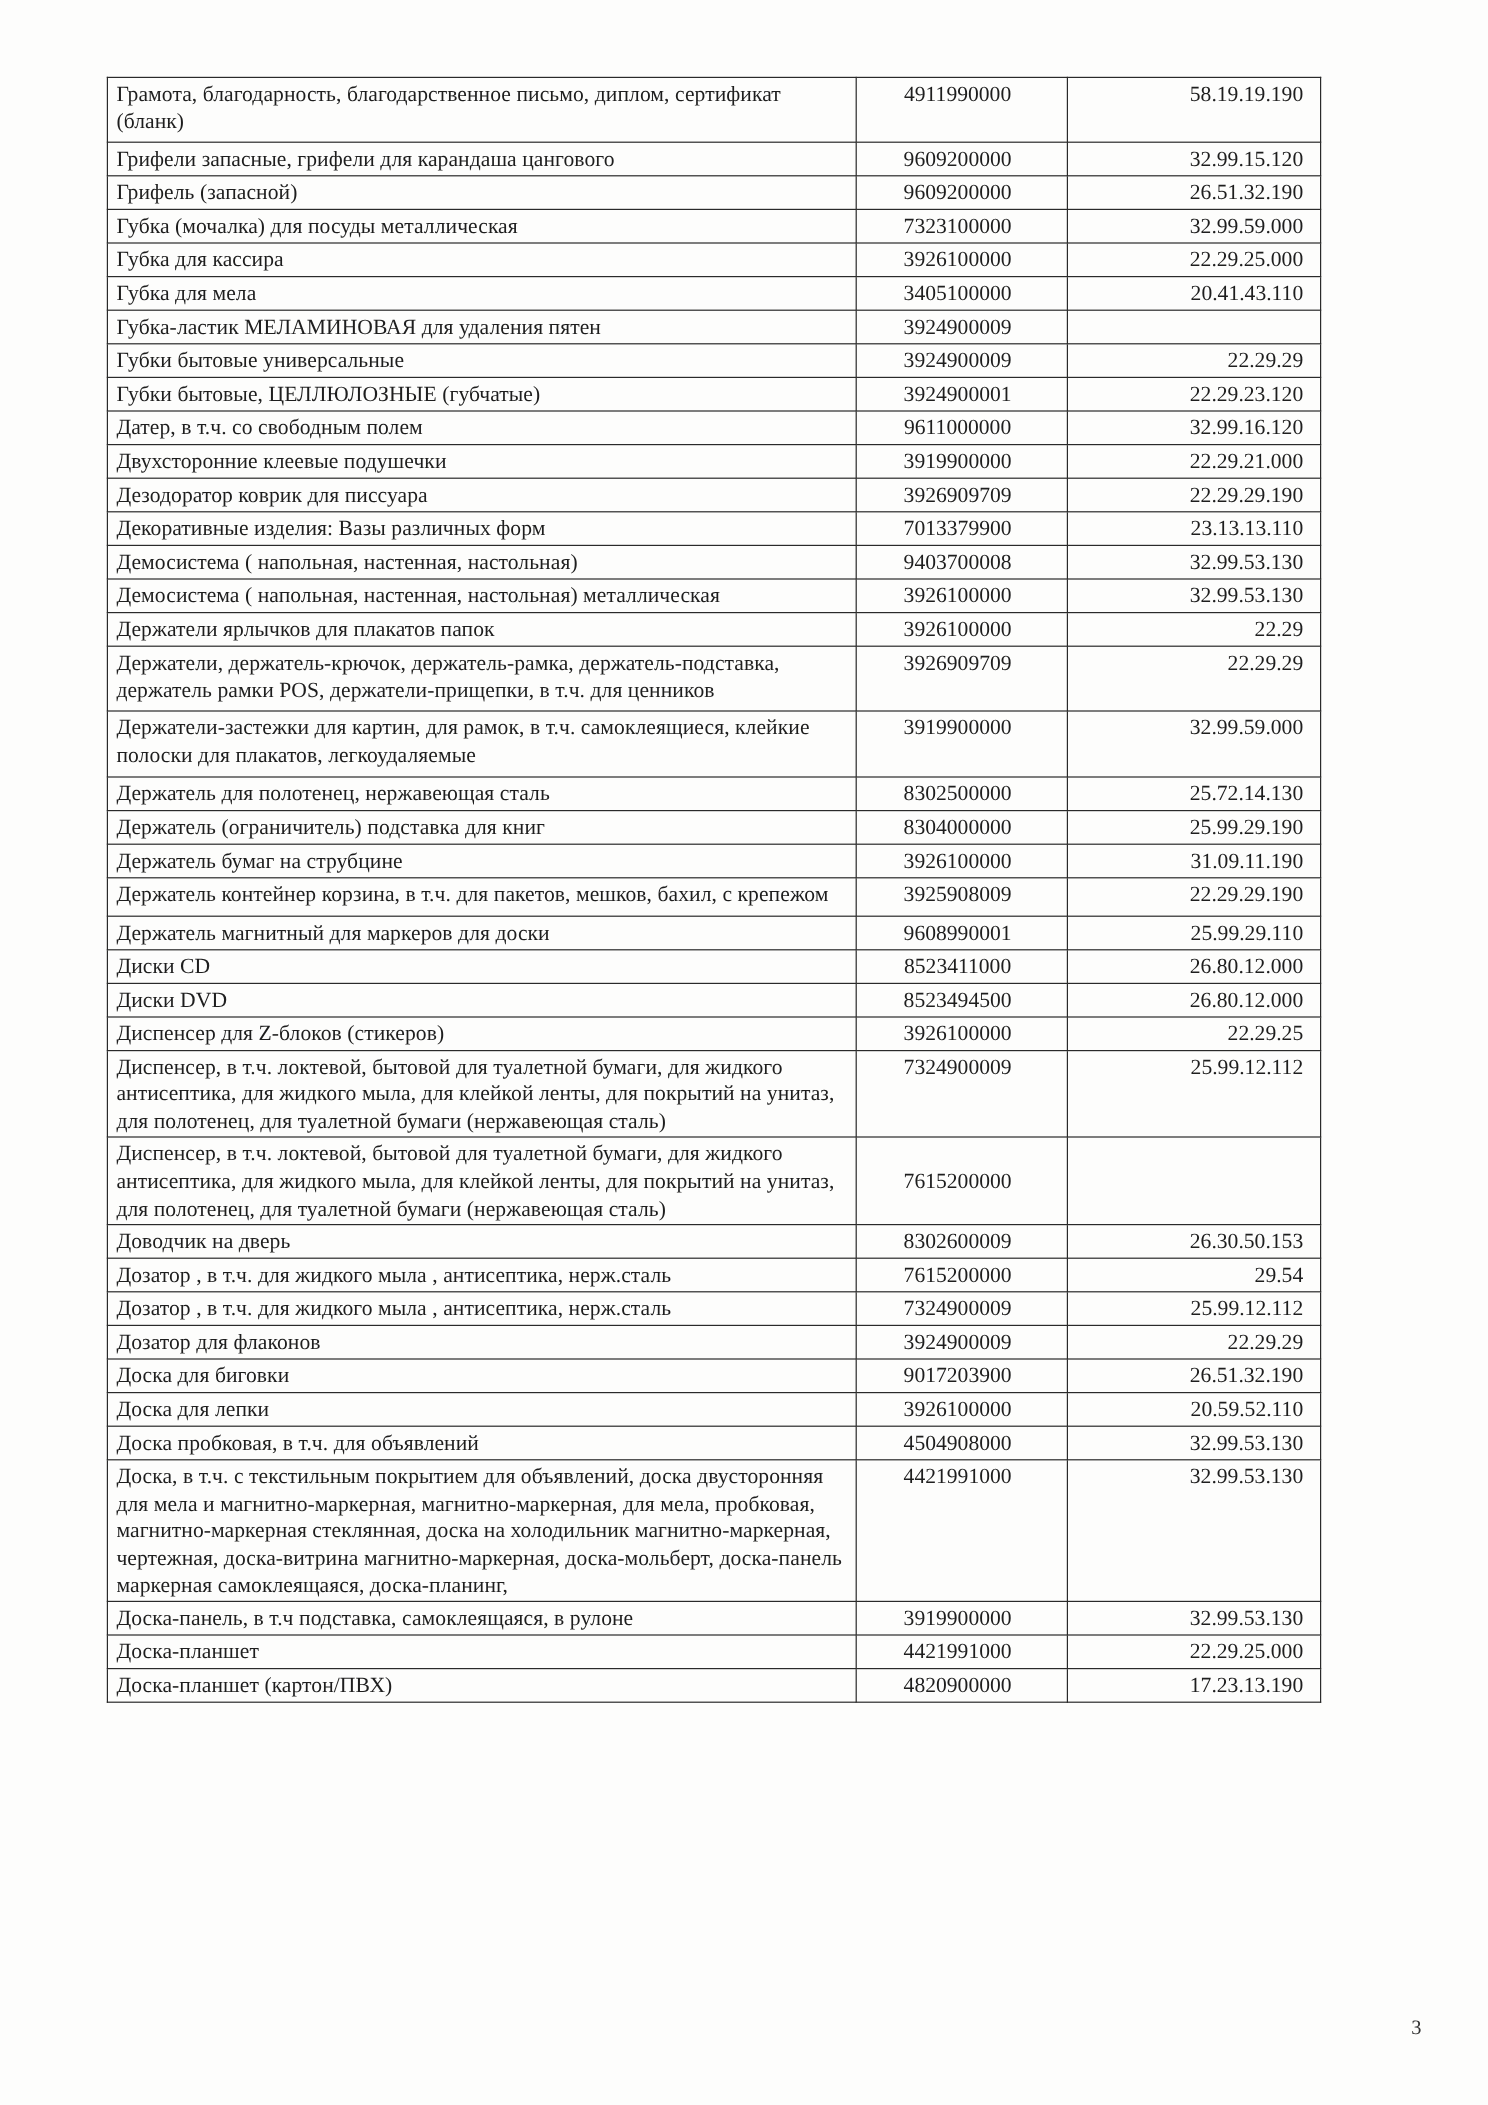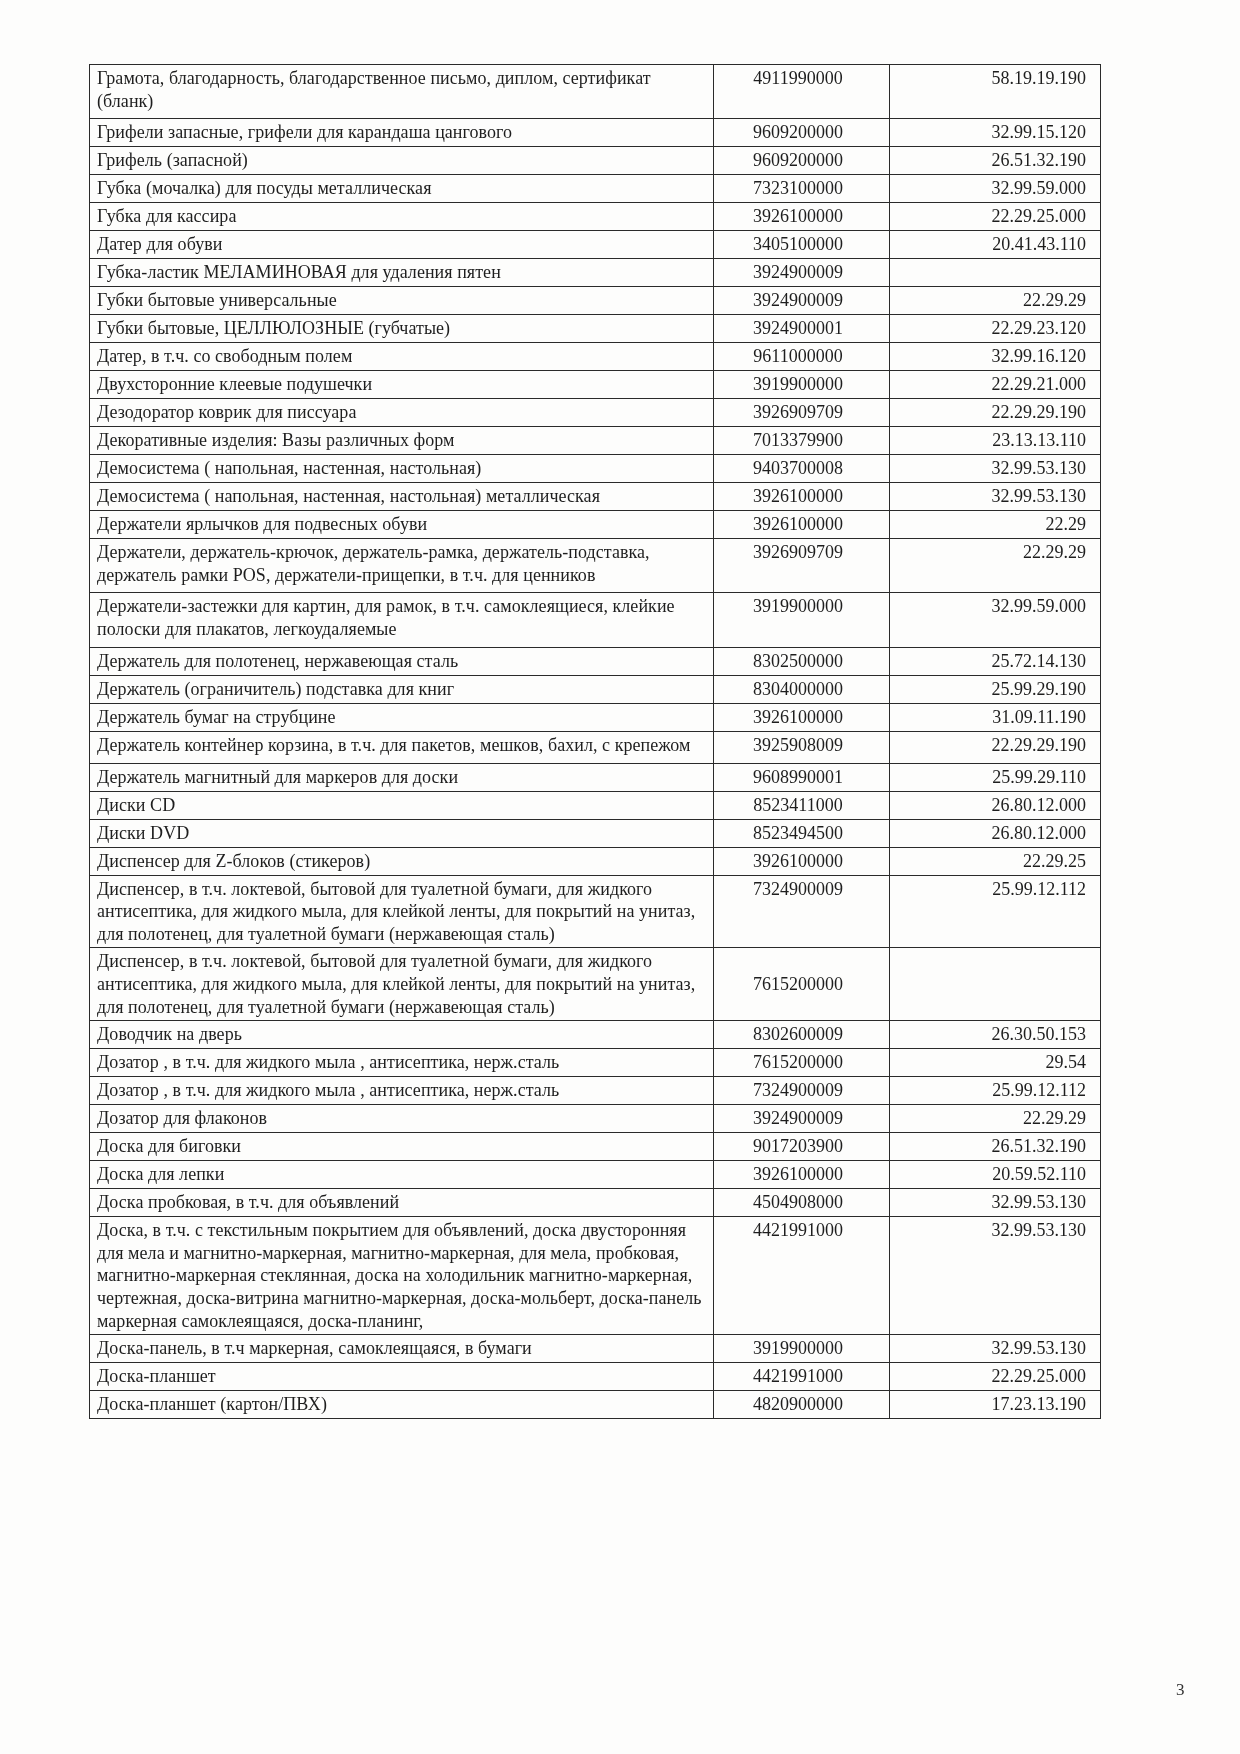--- a/index.html
+++ b/index.html
@@ -63,21 +63,21 @@
         <td class="name">Губка (мочалка) для посуды металлическая</td>
         <td class="code">7323100000</td>
         <td class="okpd">32.99.59.000</td>
       </tr>
       <tr>
         <td class="name">Губка для кассира</td>
         <td class="code">3926100000</td>
         <td class="okpd">22.29.25.000</td>
       </tr>
       <tr>
-        <td class="name">Датер для обуви</td>
+        <td class="name">Губка для мела</td>
         <td class="code">3405100000</td>
         <td class="okpd">20.41.43.110</td>
       </tr>
       <tr>
         <td class="name">Губка-ластик МЕЛАМИНОВАЯ для удаления пятен</td>
         <td class="code">3924900009</td>
         <td class="okpd"></td>
       </tr>
       <tr>
         <td class="name">Губки бытовые универсальные</td>
@@ -113,21 +113,21 @@
         <td class="name">Демосистема ( напольная, настенная, настольная)</td>
         <td class="code">9403700008</td>
         <td class="okpd">32.99.53.130</td>
       </tr>
       <tr>
         <td class="name">Демосистема ( напольная, настенная, настольная) металлическая</td>
         <td class="code">3926100000</td>
         <td class="okpd">32.99.53.130</td>
       </tr>
       <tr>
-        <td class="name">Держатели ярлычков для подвесных обуви</td>
+        <td class="name">Держатели ярлычков для плакатов папок</td>
         <td class="code">3926100000</td>
         <td class="okpd">22.29</td>
       </tr>
       <tr class="pad-bottom">
         <td class="name">Держатели, держатель-крючок, держатель-рамка, держатель-подставка, держатель рамки POS, держатели-прищепки, в т.ч. для ценников</td>
         <td class="code">3926909709</td>
         <td class="okpd">22.29.29</td>
       </tr>
       <tr class="pad-bottom">
         <td class="name">Держатели-застежки для картин, для рамок, в т.ч.  самоклеящиеся, клейкие полоски для плакатов, легкоудаляемые</td>
@@ -218,21 +218,21 @@
         <td class="name">Доска пробковая, в т.ч. для объявлений</td>
         <td class="code">4504908000</td>
         <td class="okpd">32.99.53.130</td>
       </tr>
       <tr>
         <td class="name">Доска, в т.ч.  с текстильным покрытием для объявлений, доска двусторонняя для мела и магнитно-маркерная, магнитно-маркерная, для мела,  пробковая, магнитно-маркерная стеклянная, доска на холодильник магнитно-маркерная, чертежная, доска-витрина магнитно-маркерная, доска-мольберт, доска-панель маркерная самоклеящаяся, доска-планинг,</td>
         <td class="code">4421991000</td>
         <td class="okpd">32.99.53.130</td>
       </tr>
       <tr>
-        <td class="name">Доска-панель, в т.ч  маркерная, самоклеящаяся,  в бумаги</td>
+        <td class="name">Доска-панель, в т.ч  подставка, самоклеящаяся,  в рулоне</td>
         <td class="code">3919900000</td>
         <td class="okpd">32.99.53.130</td>
       </tr>
       <tr>
         <td class="name">Доска-планшет</td>
         <td class="code">4421991000</td>
         <td class="okpd">22.29.25.000</td>
       </tr>
       <tr>
         <td class="name">Доска-планшет (картон/ПВХ)</td>

